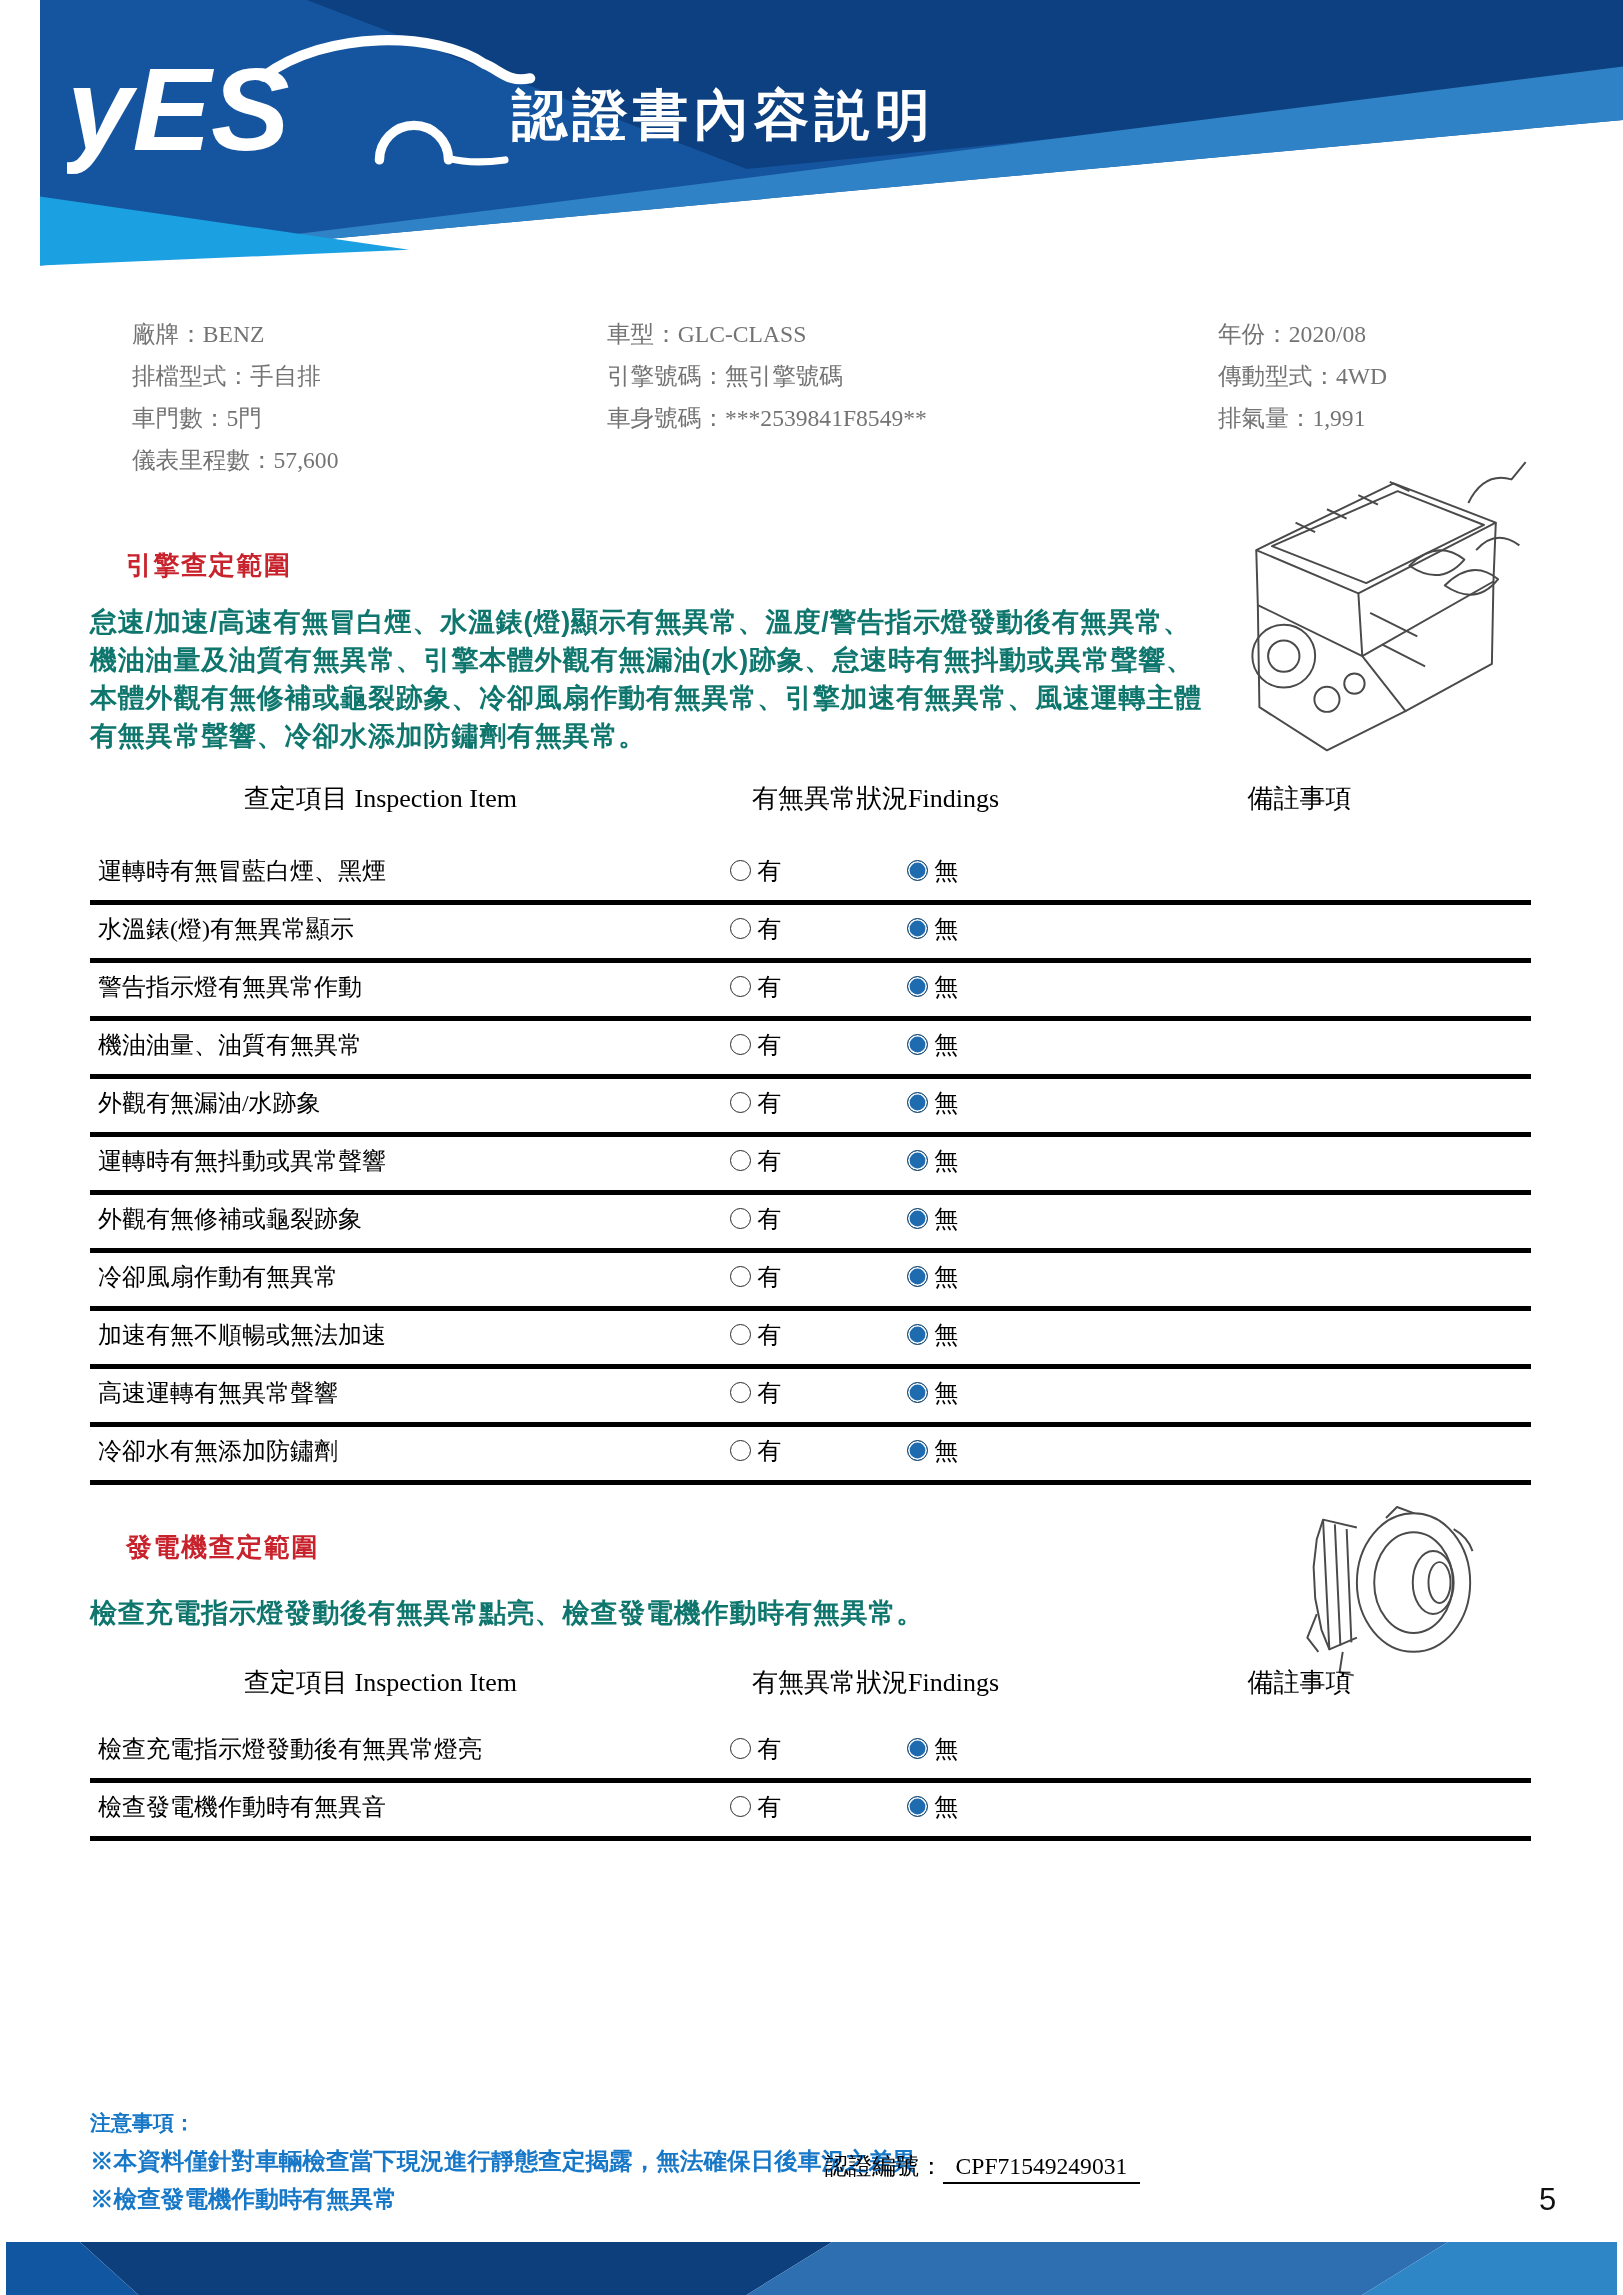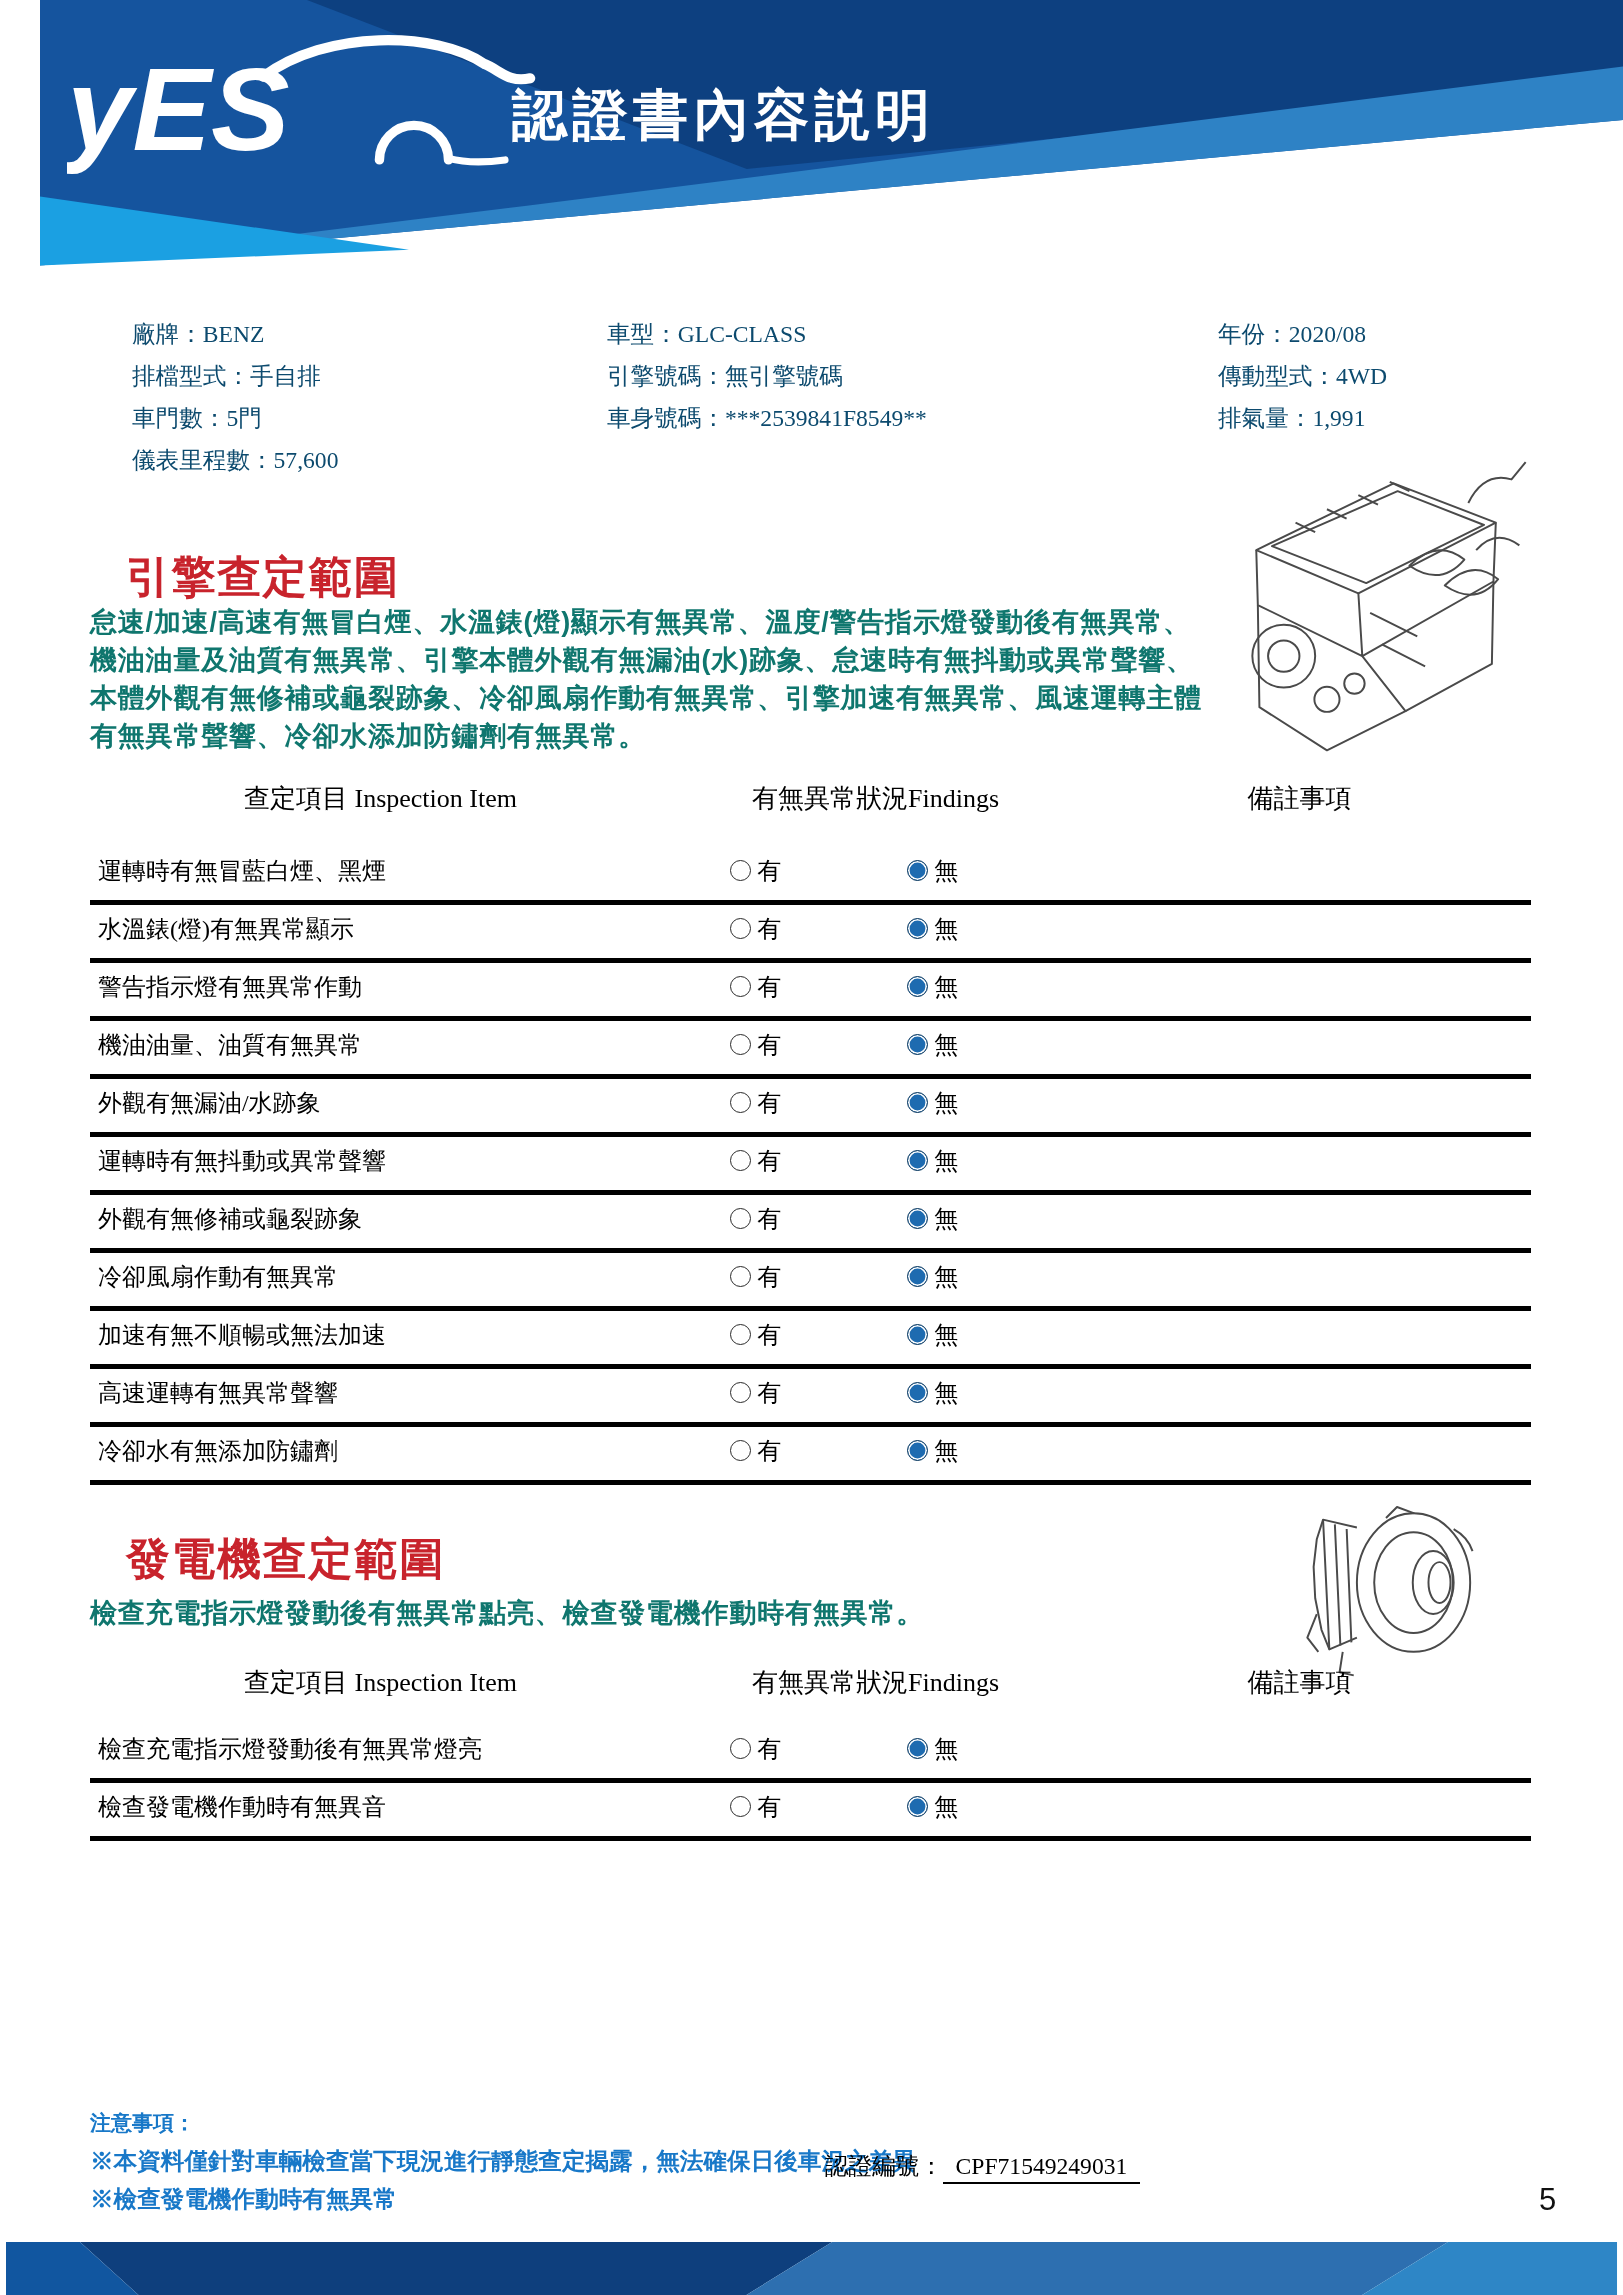--- a/index.html
+++ b/index.html
@@ -6,25 +6,25 @@
   .page{position:relative;width:1623px;height:2295px;background:#fff;overflow:hidden;
         font-family:"Liberation Sans",sans-serif;color:#111;}
   svg{display:block;}
   .abs{position:absolute;}
 
   
   .hdr{position:absolute;left:0;top:0;width:1623px;height:275px;padding-left:40px;}
   .hdr-title{position:absolute;left:512px;top:79px;font-size:55px;font-weight:bold;color:#fff;
              letter-spacing:5.5px;white-space:nowrap;}
   
-  .info-col{position:absolute;font-family:"Liberation Serif",serif;font-size:23.6px;color:#0c4a6e;}
+  .info-col{position:absolute;font-family:"Liberation Serif",serif;font-size:23.6px;color:#737373;}
   .info-line{height:42px;line-height:42px;white-space:nowrap;}
 
   
-  .sec-title{position:absolute;font-size:44px;font-weight:bold;color:#c8232c;letter-spacing:1.6px;white-space:nowrap;}
+  .sec-title{position:absolute;font-size:26px;font-weight:bold;color:#c8232c;letter-spacing:1.6px;white-space:nowrap;}
   .sec-desc{position:absolute;font-size:27px;font-weight:bold;color:#0f766e;line-height:38px;
             white-space:pre-line;letter-spacing:0.8px;}
 
   
   .thead{position:absolute;height:39px;font-family:"Liberation Serif",serif;font-size:26px;color:#000;}
   .thead .hc{position:absolute;text-align:center;white-space:nowrap;}
   .hc1{left:39px;width:503px;}
   .hc2{left:601px;width:369px;}
   .hc3{left:1080px;width:259px;}
   .tbl{position:absolute;left:90px;width:1441px;}

